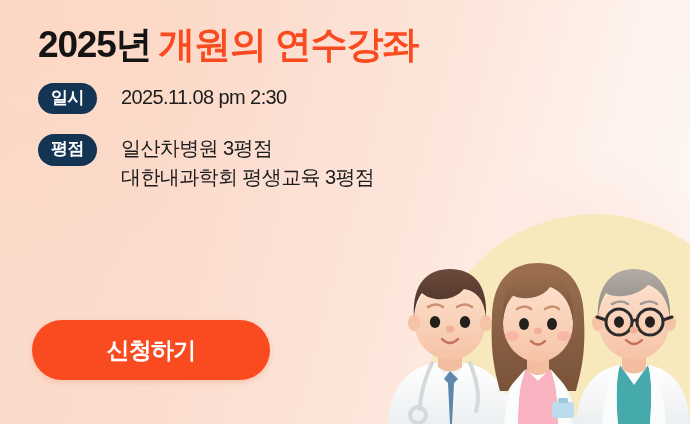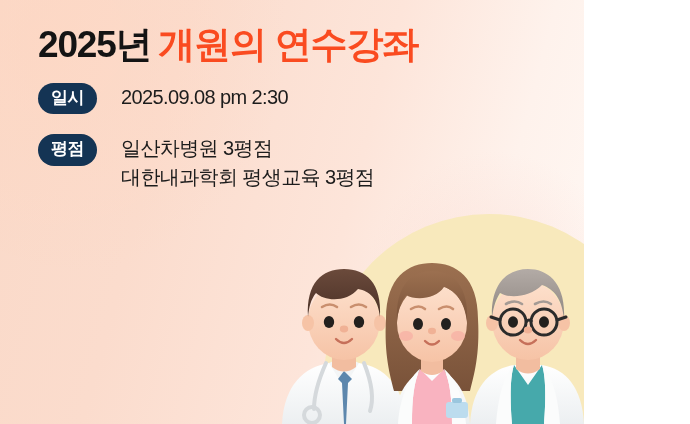--- a/index.html
+++ b/index.html
@@ -2,21 +2,21 @@
 <html lang="ko"><head>
 <meta charset="utf-8">
 <style>
   html, body {
     margin: 0;
     padding: 0;
     background: #ffffff;
   }
   #banner {
     position: relative;
-    width: 584px;
+    width: 690px;
     height: 424px;
     overflow: hidden;
     font-family: "Liberation Sans", "DejaVu Sans", sans-serif;
     background: linear-gradient(105deg, #fad9c8 0%, #fbdccd 28%, #fde5da 58%, #fef2ec 80%, #fff8f4 100%);
     text-decoration: underline;
   }
 
   
   .bg-layer { position: absolute; inset: 0; pointer-events: none; }
 
@@ -147,35 +147,36 @@
   <div class="content">
 
     <h1 class="title">
       <span class="t-year">2025년</span><span class="t-main">개원의 연수강좌</span>
     </h1>
 
     <div class="info-list">
 
       <div class="info-row">
         <span class="badge">일시</span>
-        <span class="info-text">2025.09.08 pm 2:30</span>
+        <span class="info-text">2025.11.08 pm 2:30</span>
       </div>
 
       <div class="info-row">
       </div>
 
       <div class="info-row">
         <span class="badge">평점</span>
         <span class="info-text">일산차병원 3평점
 대한내과학회 평생교육 3평점</span>
       </div>
 
     </div>
   </div>
 
+  <button class="cta">신청하기</button>
 
   <div class="doctors">
     <svg viewBox="0 0 310 165" xmlns="http://www.w3.org/2000/svg">
       <defs>
         <linearGradient id="skin" x1="0" y1="0" x2="0" y2="1">
           <stop offset="0%" stop-color="#fde0cc"></stop>
           <stop offset="100%" stop-color="#f6c3a6"></stop>
         </linearGradient>
         <linearGradient id="coat" x1="0" y1="0" x2="0" y2="1">
           <stop offset="0%" stop-color="#ffffff"></stop>

